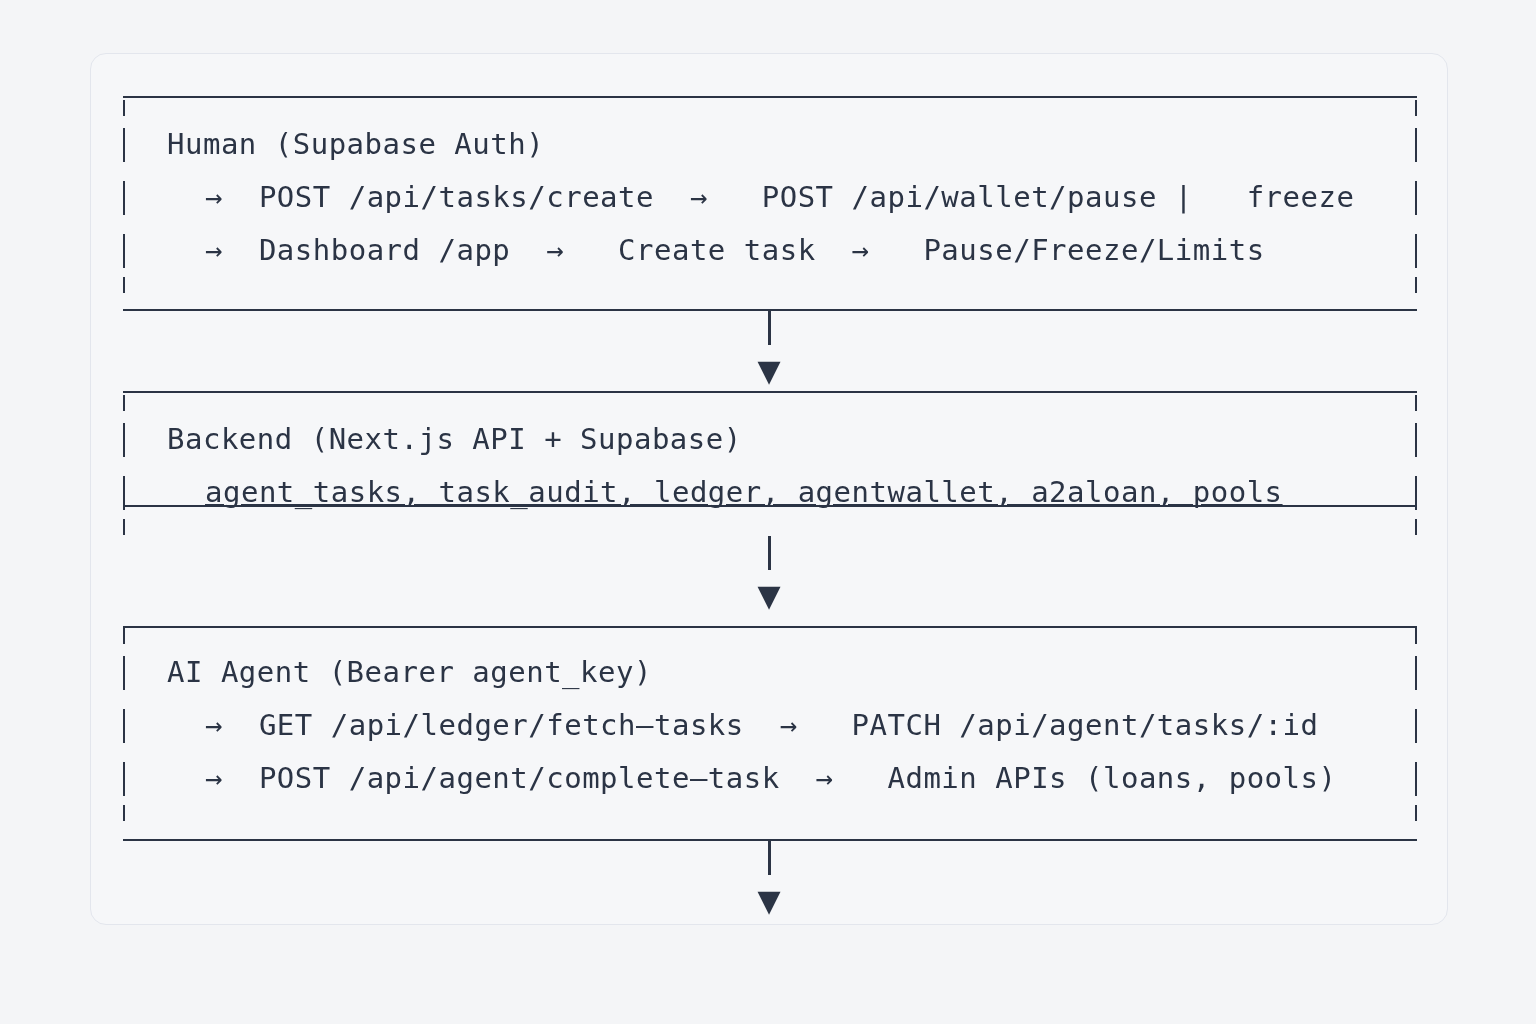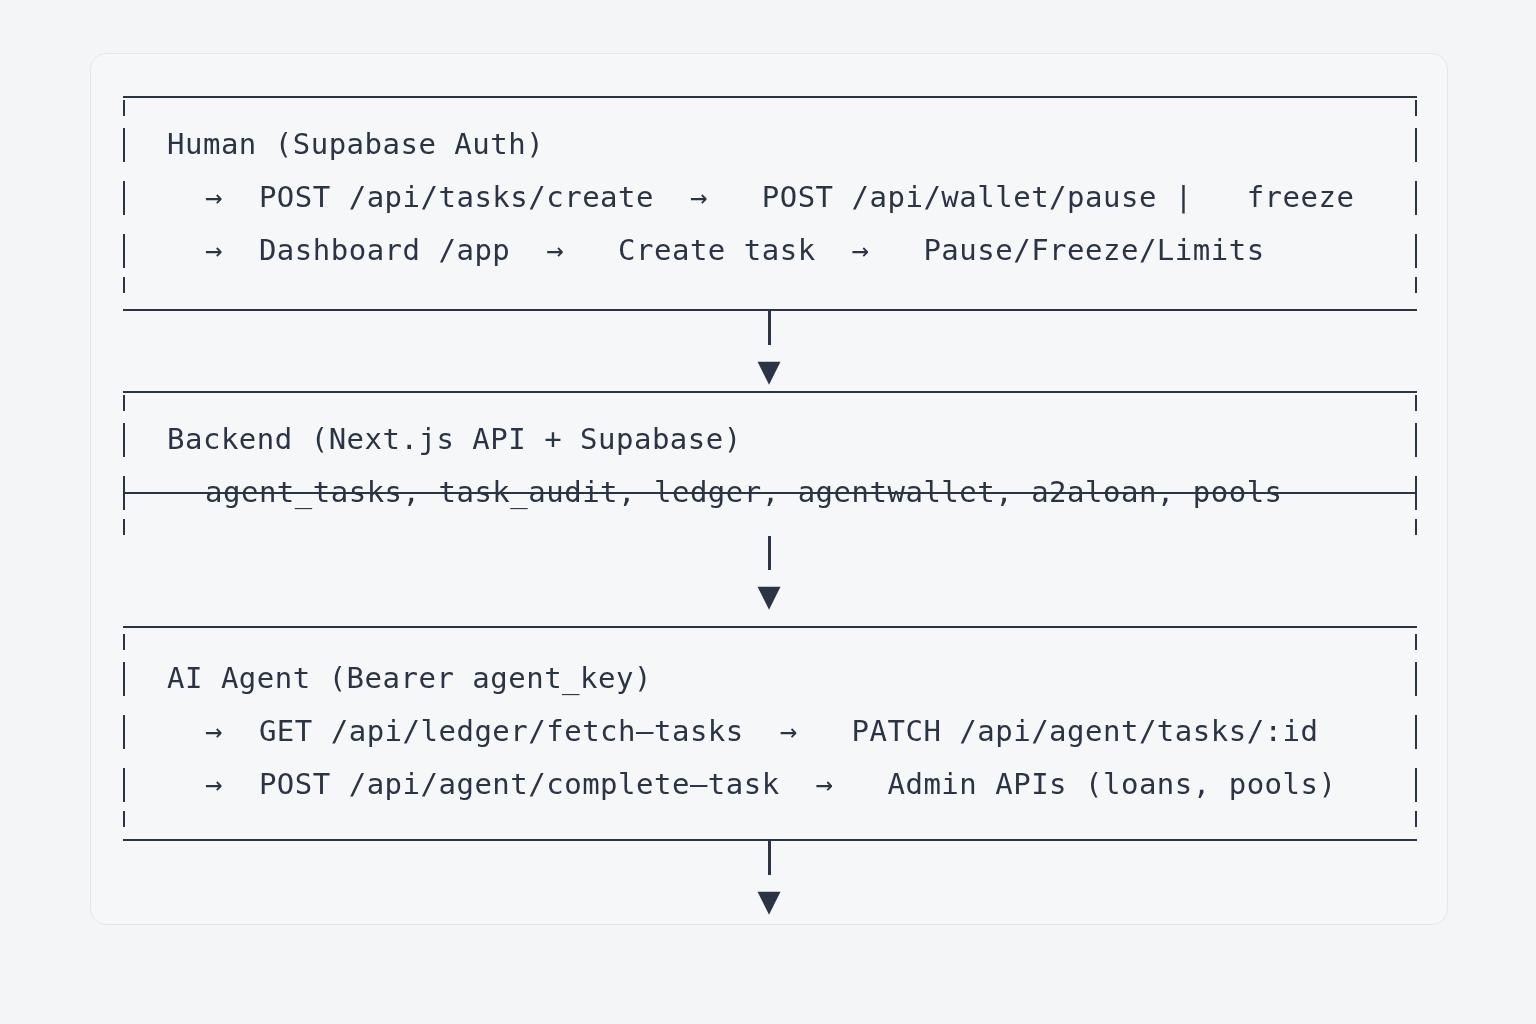--- a/index.html
+++ b/index.html
@@ -75,21 +75,21 @@
   .row-text {
     color: #2b3445;
     font-size: 29px;
     line-height: 53px;
     letter-spacing: 0.5px;
     white-space: pre;
     padding-left: 46px;
   }
   .row-text.heading { padding-left: 46px; }
   .row-text.indented { padding-left: 84px; }
-  .row-text.indent-sm { padding-left: 84px; }
+  .row-text.indent-sm { padding-left: 84px; text-decoration: underline; }
 
   .pad-row {
     position: relative;
     height: 18px;
   }
   .pad-row .pipe { height: 16px; top: 0px; }
 
   
   .connector {
     position: absolute;
@@ -146,21 +146,21 @@
         </div>
       </div>
       <div class="box-rule bottom"></div>
     </div>
 
     <div class="connector" style="top:257px;">
       <div class="connector-line"></div>
       <div class="connector-arrow">▼</div>
     </div>
 
-    <div class="ascii-box" style="top:337px;height:103px;">
+    <div class="ascii-box" style="top:337px;height:116px;">
       <div class="box-rule top"></div>
       <div class="box-body" style="padding-top:4px;">
         <div class="pad-row">
           <span class="pipe left"></span>
           <span class="pipe right"></span>
         </div>
         <div class="text-row">
           <span class="pipe left"></span>
           <span class="pipe right"></span>
           <span class="row-text heading">Backend (Next.js API + Supabase)</span>
@@ -178,21 +178,21 @@
       <div class="box-rule bottom"></div>
     </div>
 
     <div class="connector" style="top:482px;">
       <div class="connector-line"></div>
       <div class="connector-arrow">▼</div>
     </div>
 
     <div class="ascii-box" style="top:572px;height:215px;">
       <div class="box-rule top"></div>
-      <div class="box-body" style="padding-top:8px;">
+      <div class="box-body" style="padding-top:2px;">
         <div class="pad-row">
           <span class="pipe left"></span>
           <span class="pipe right"></span>
         </div>
         <div class="text-row">
           <span class="pipe left"></span>
           <span class="pipe right"></span>
           <span class="row-text heading">AI Agent (Bearer agent_key)</span>
         </div>
         <div class="text-row">

